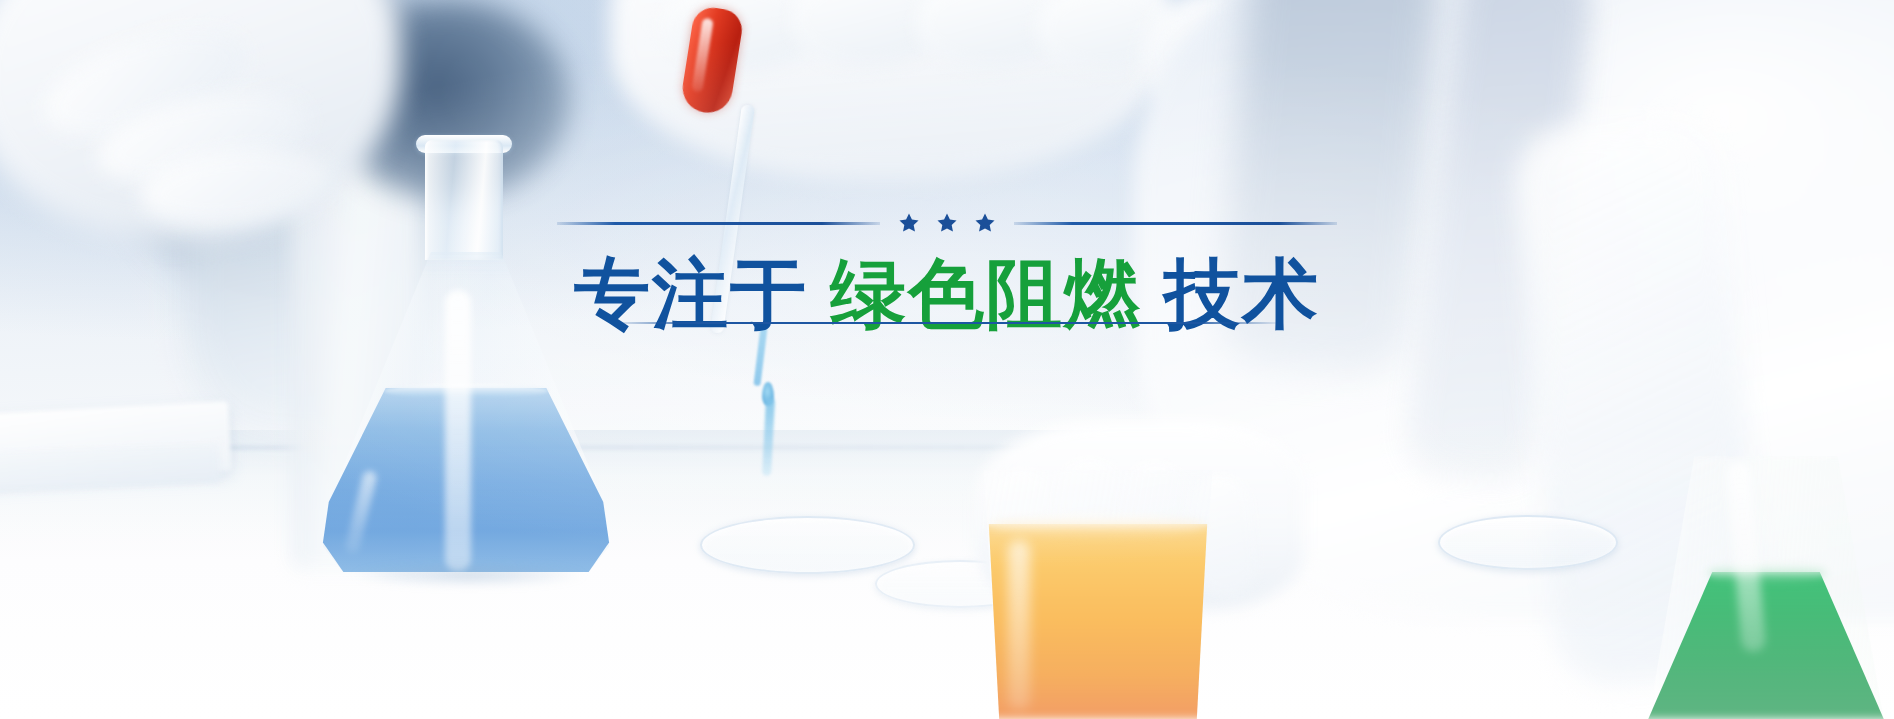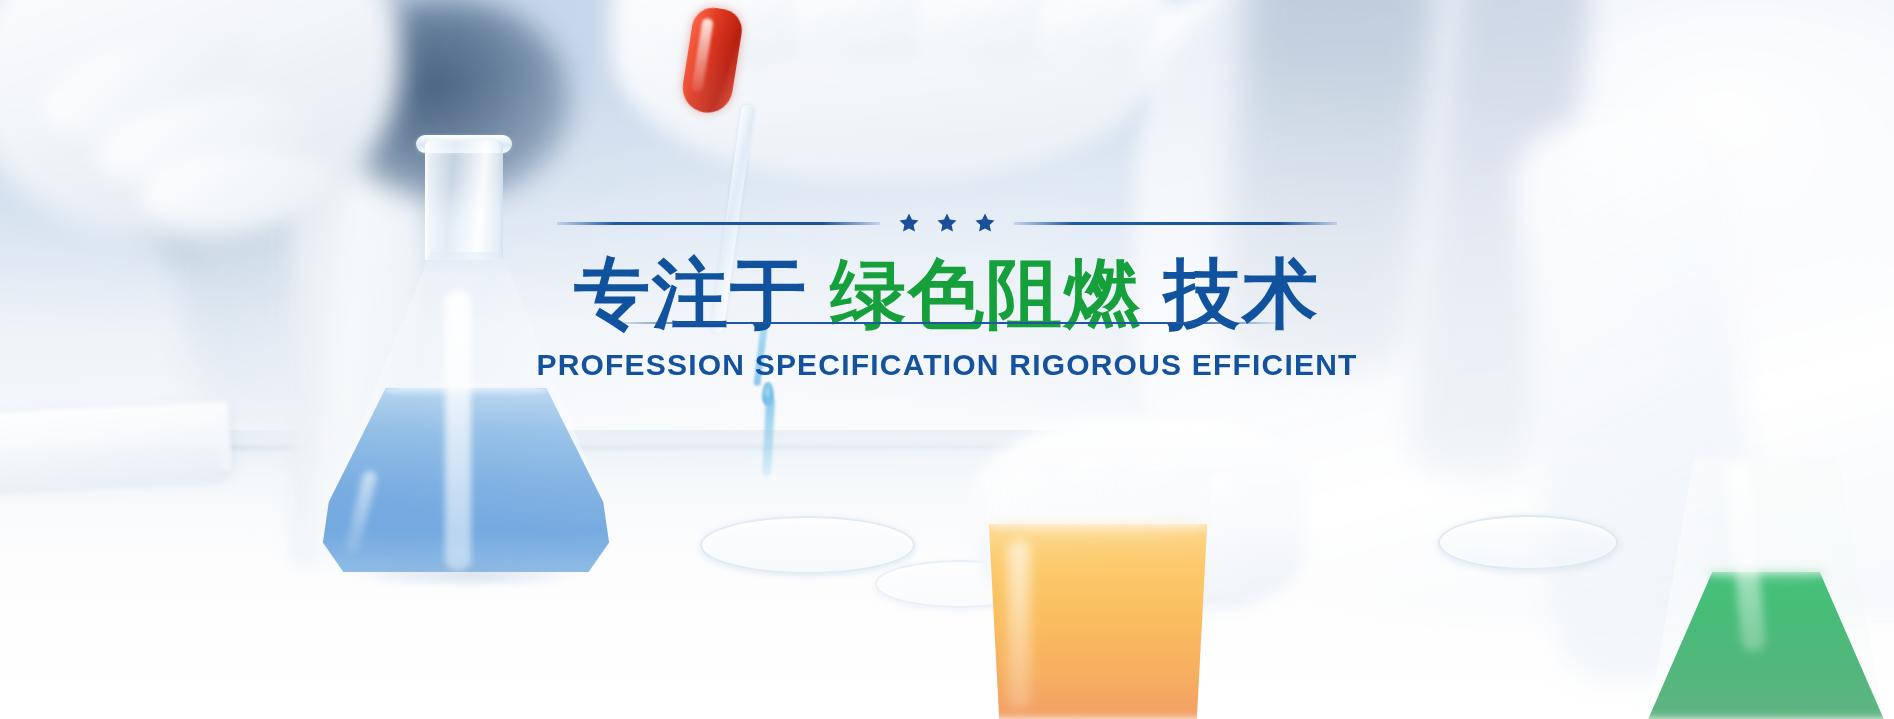--- a/index.html
+++ b/index.html
@@ -458,17 +458,16 @@
           <path fill="currentColor" d="M12 1.6l3.2 6.7 7.2.9-5.3 5 1.4 7.2L12 17.9 5.5 21.4l1.4-7.2-5.3-5 7.2-.9z"></path>
         </svg>
       </div>
       <div class="rule"></div>
     </div>
 
     <h1 class="headline"><span class="hl-blue">专注于</span><span class="hl-gap"></span><span class="hl-green">绿色阻燃</span><span class="hl-gap"></span><span class="hl-blue">技术</span></h1>
 
     <div class="underrule"></div>
 
-    <div class="subtitle">PROFESSION SPECIFICATION RIGOROUS EFFICIENT</div>
 
 
   </div>
 </div>
 
 </body></html>

